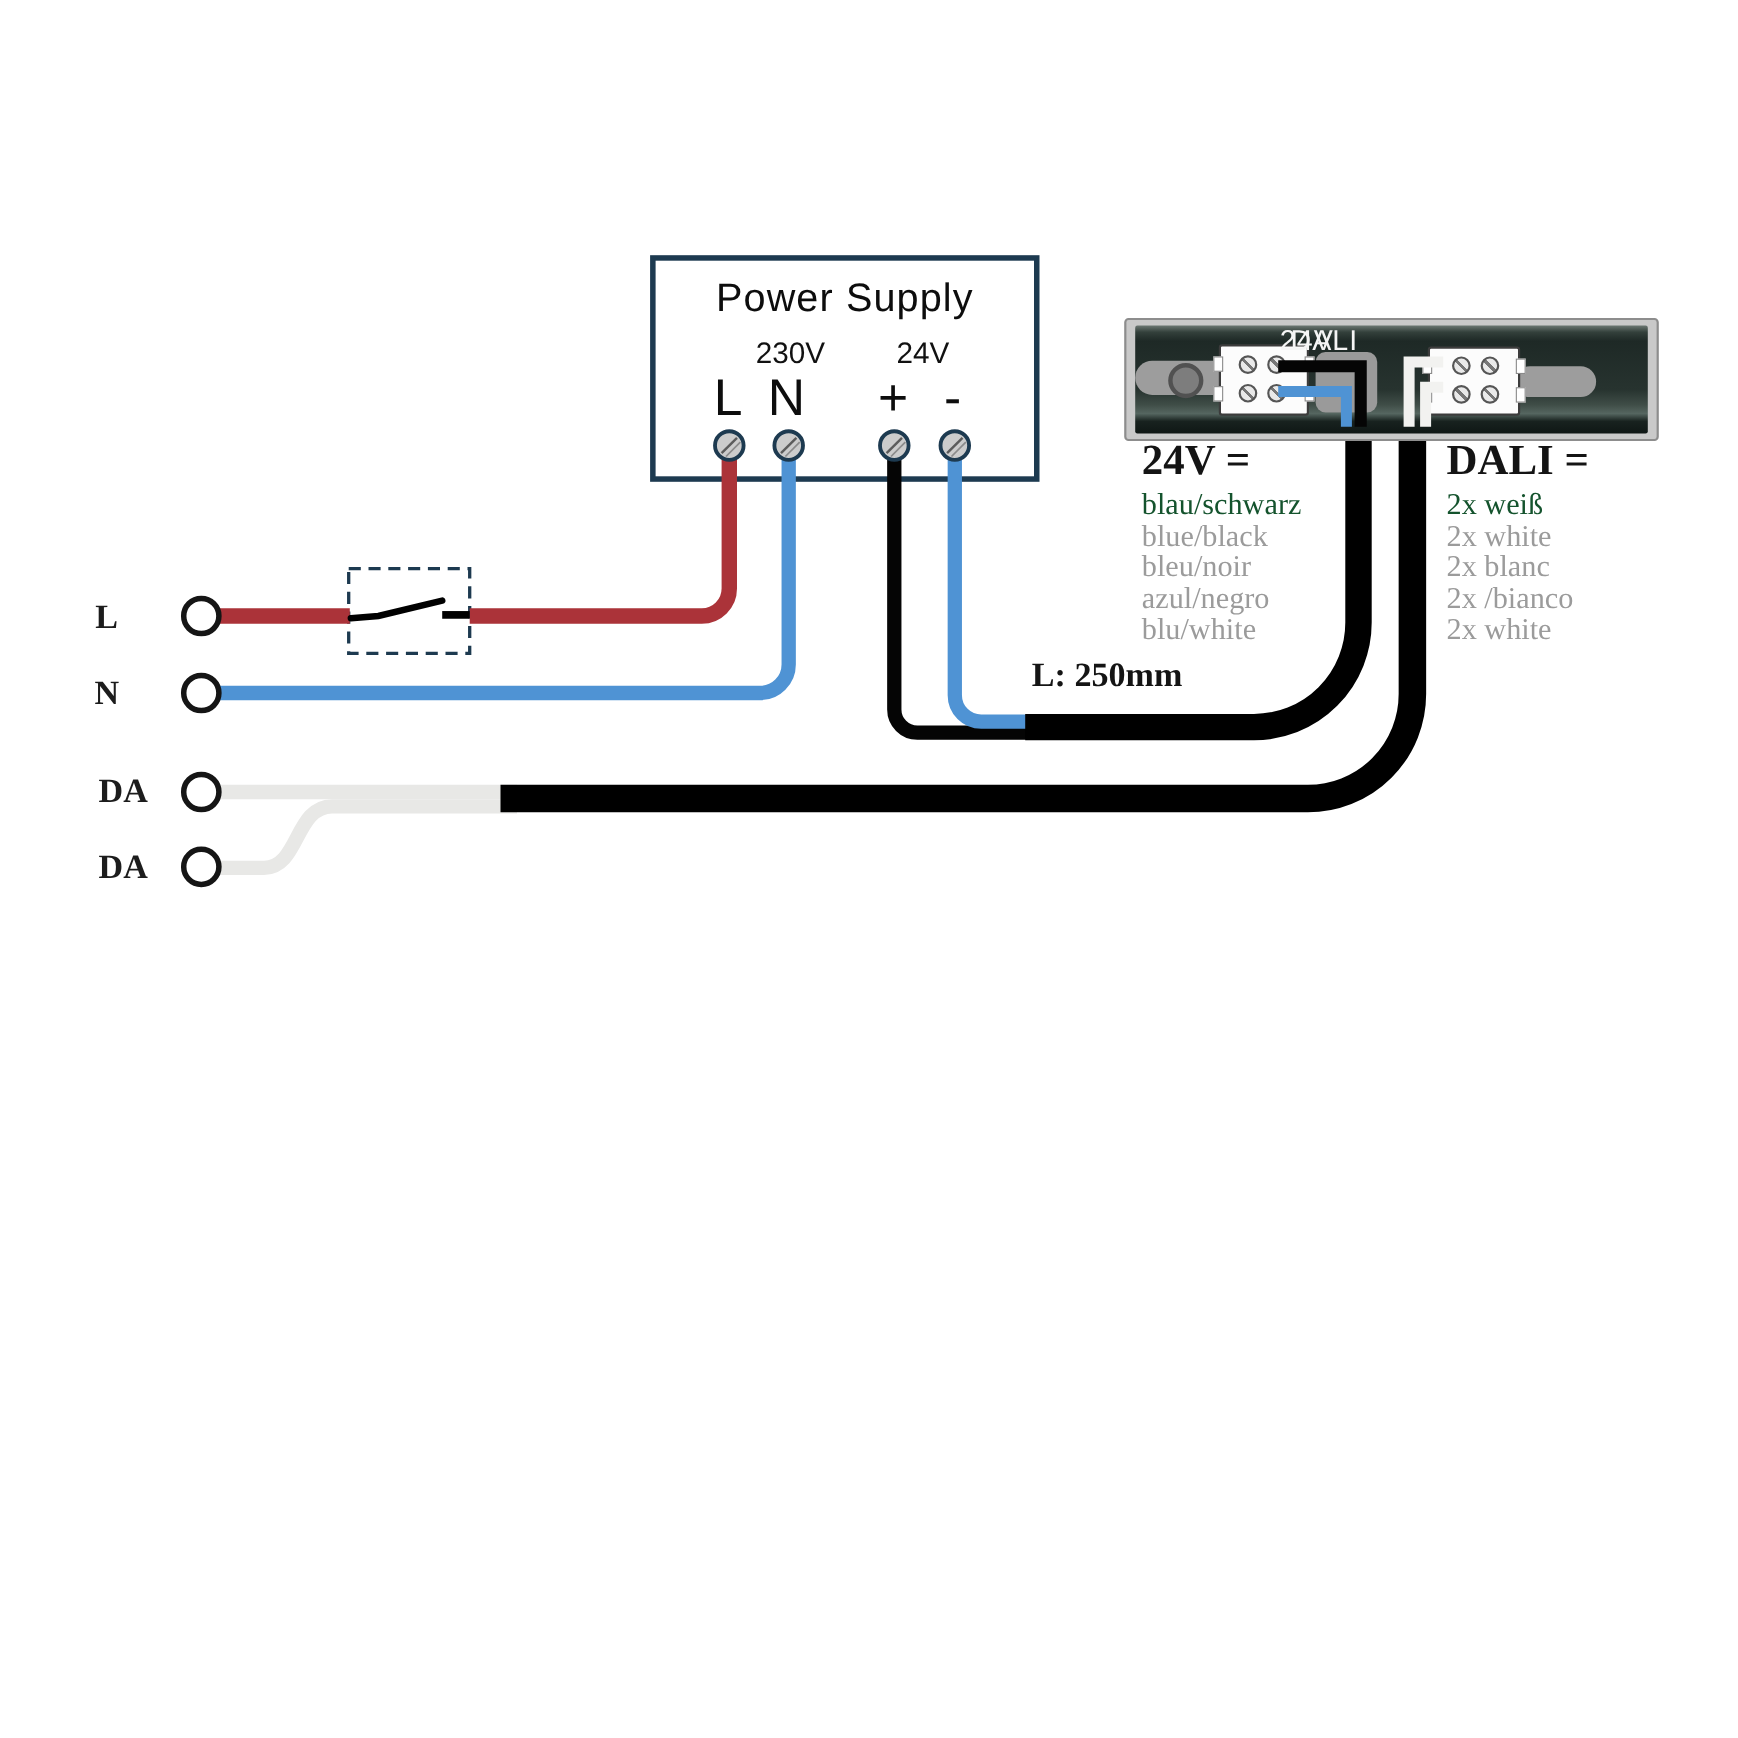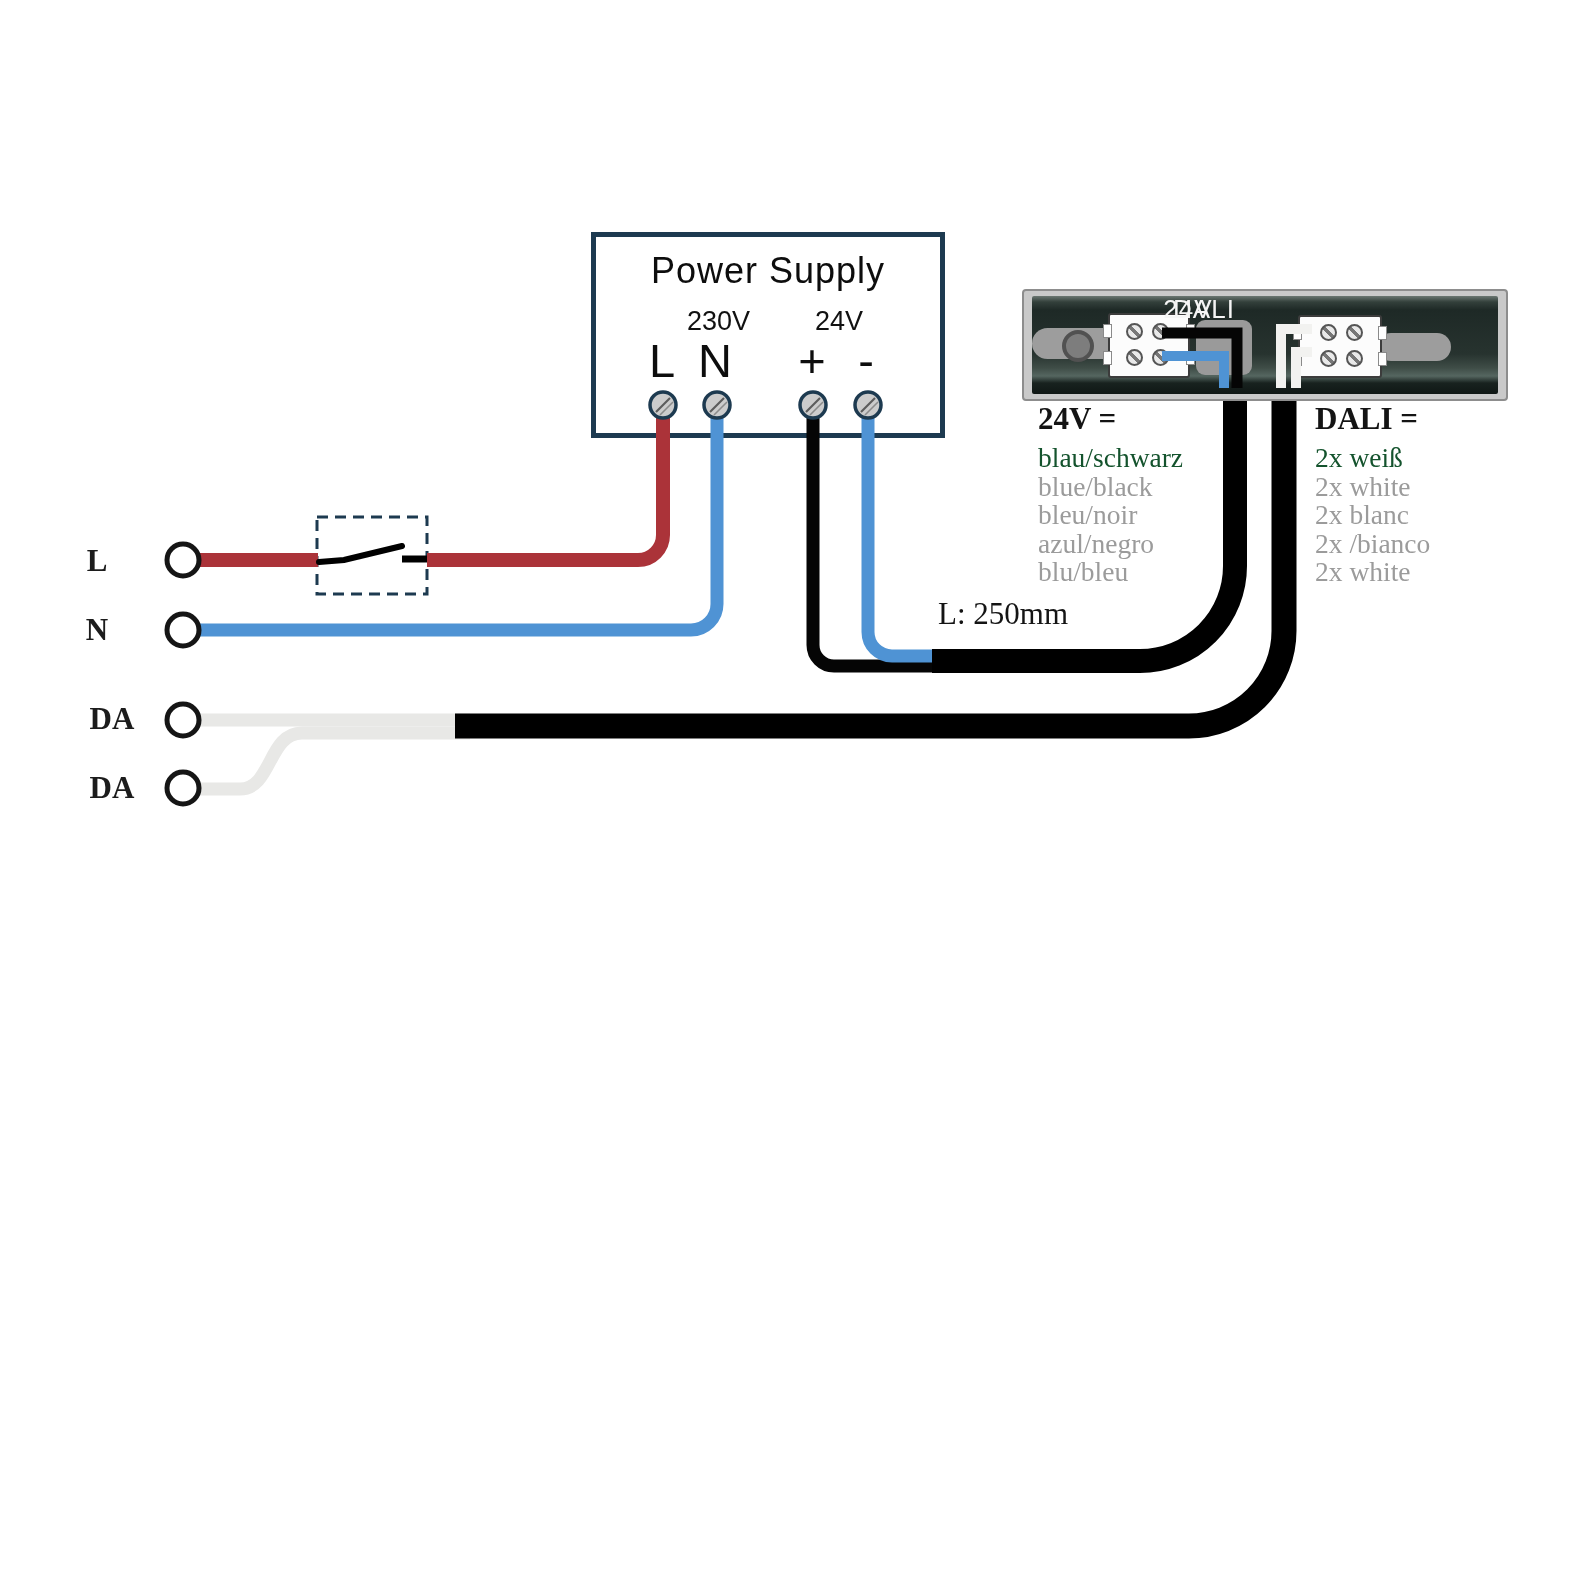--- a/index.html
+++ b/index.html
@@ -25,24 +25,24 @@
   .tblock{background:#fcfcfc;border:2px solid #3c3c3c;border-radius:3px;}
   .bscrew{position:absolute;width:13px;height:13px;border-radius:50%;border:2px solid #555;
     background:linear-gradient(45deg,#e9e9e9 42%,#777 42%,#777 58%,#e9e9e9 58%);}
   .tab{position:absolute;width:7px;height:12px;background:#fff;border:1px solid #8a8a8a;}
   .gray-square{left:172px;top:29px;width:56px;height:55px;background:#9a9a9a;border-radius:9px;position:absolute;}
   .rail-label{color:#f5f5f5;font-size:26px;letter-spacing:1px;z-index:5;text-align:center;}
   .term-label{font-family:"Liberation Serif",serif;font-weight:bold;font-size:31px;color:#1c1c1c;transform:translate(-50%,-50%);z-index:5;}
   .lang-block{z-index:5;font-family:"Liberation Serif",serif;font-size:27px;line-height:28.5px;color:#9b9b9b;}
   .lang-block .dark{color:#3a3a3a;}
   .legend{z-index:5;font-family:"Liberation Serif",serif;font-size:27.5px;line-height:28.5px;color:#9b9b9b;}
-  .legend .legend-title{font-size:31px;font-weight:bold;color:#141414;line-height:34px;margin-bottom:8px;}
+  .legend .legend-title{font-size:39px;font-weight:bold;color:#141414;line-height:34px;margin-bottom:8px;}
   .legend .primary{color:#14532d;}
   .legend div{white-space:nowrap;}
-  .cable-len{z-index:5;font-family:"Liberation Serif",serif;font-weight:normal;font-size:31px;color:#141414;}
+  .cable-len{z-index:5;font-family:"Liberation Serif",serif;font-weight:bold;font-size:31px;color:#141414;}
 </style>
 </head>
 <body>
 
 <div class="canvas">
 
   <div class="abs ps-box"></div>
   <div class="abs ps-title">Power Supply</div>
   <div class="abs ps-volt" style="left:630px;top:306px;text-align:right;">230V</div>
   <div class="abs ps-volt" style="left:779px;top:306px;">24V</div>
@@ -142,21 +142,21 @@
   <div class="abs term-label" style="left:112px;top:719px;">DA</div>
   <div class="abs term-label" style="left:112px;top:788px;">DA</div>
 
 
   <div class="abs legend" style="left:1038px;top:402px;">
     <div class="legend-title">24V =</div>
     <div class="primary">blau/schwarz</div>
     <div>blue/black</div>
     <div>bleu/noir</div>
     <div>azul/negro</div>
-    <div>blu/bleu</div>
+    <div>blu/white</div>
   </div>
 
   <div class="abs legend" style="left:1315px;top:402px;">
     <div class="legend-title">DALI =</div>
     <div class="primary">2x weiß</div>
     <div>2x white</div>
     <div>2x blanc</div>
     <div>2x /bianco</div>
     <div>2x white</div>
   </div>

